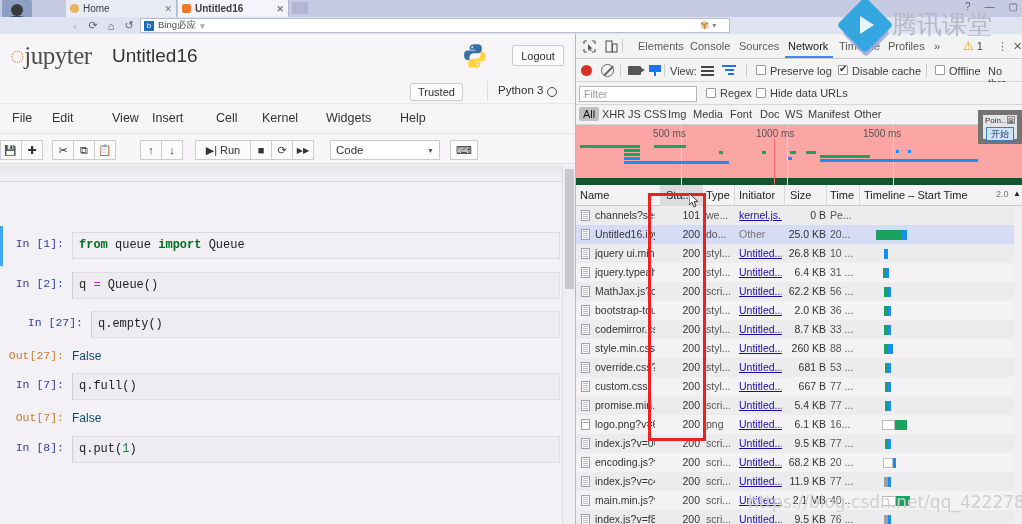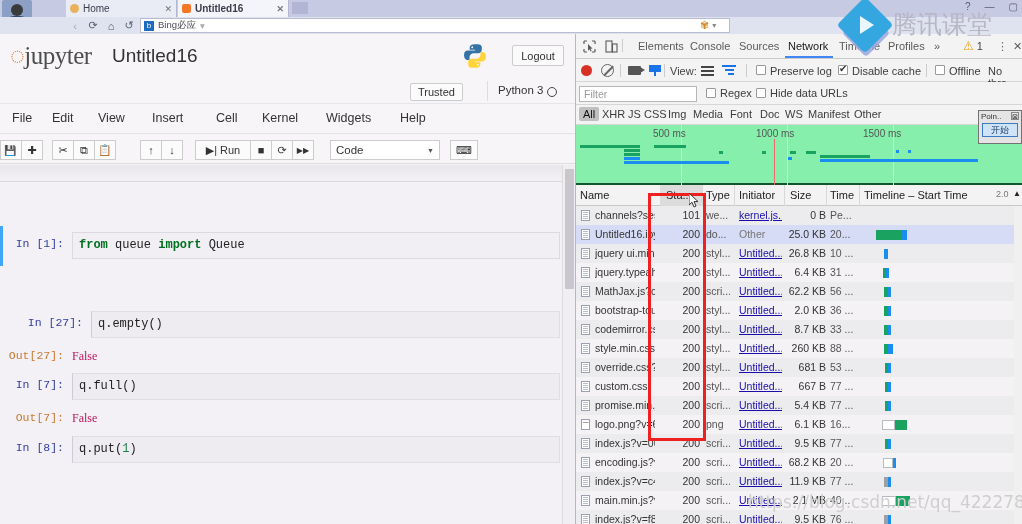--- a/index.html
+++ b/index.html
@@ -95,21 +95,21 @@
     font-family:"Liberation Mono", monospace; font-size:11.5px; color:#303f9f; padding-top:5px;
   }
   .prompt.out { color:#c77b32; }
   .inputbox {
     flex:1 1 auto; min-height:27px; background:#eeecf1;
     border:1px solid #e0dde4; border-left:1.5px solid #cfcbd4;
     padding:4px 6px; font-family:"Liberation Mono", monospace; font-size:12px; color:#222;
     line-height:17px;
   }
   .inputbox.focused { background:#f1eff3; border:1px solid #ddd9e0; }
-  .outtext { padding-top:5px; font-family:Liberation Serif, serif; font-size:12px; color:#be185d; }
+  .outtext { padding-top:5px; font-family:Liberation Sans, sans-serif; font-size:12px; color:#0c4a6e; }
   .kw  { color:#007020; font-weight:bold; }
   .op  { color:#9b30c0; }
   .num { color:#208050; }
   #nb-vscroll { position:absolute; right:0; top:131px; width:13px; height:393px; background:#f0eef2; border-left:1px solid #ddd;}
   #nb-vscroll .thumb { position:absolute; left:2px; top:4px; width:9px; height:120px; background:#c9c6cd; border-radius:1px;}
   
   #devtools { position:absolute; left:575px; top:34px; width:447px; height:490px; background:#f3f3f3; border-left:1px solid #b8b8b8;}
   #dt-tabs { position:absolute; left:0; top:0; width:447px; height:25px; background:#f3f3f3; border-bottom:1px solid #ccc;}
   .dt-tab { position:absolute; top:6px; font-size:11px; color:#5a5a5a; }
   .dt-tab.active { color:#1a1a1a; }
@@ -136,26 +136,26 @@
   .dt-lbl { position:absolute; font-size:11px; color:#3c3c3c; }
   #dt-filterbar { position:absolute; left:0; top:48px; width:447px; height:23px; background:#f3f3f3; border-bottom:1px solid #d6d6d6;}
   #filter-input {
     position:absolute; left:3px; top:4px; width:118px; height:16px;
     border:1px solid #b6b6b6; background:#fff; font-size:10.5px; color:#9a9a9a;
     padding:0 4px; display:flex; align-items:center;
   }
   #dt-typebar { position:absolute; left:0; top:71px; width:447px; height:20px; background:#f3f3f3; border-bottom:1px solid #d6d6d6;}
   .type-chip { position:absolute; top:3px; font-size:11px; color:#3c3c3c; }
   .type-chip.active { background:#c0c0c0; color:#111; padding:1px 4px; top:2px; border-radius:2px;}
-  #timeline-overview { position:absolute; left:0; top:91px; width:447px; height:60px; background:#86efac; border-bottom:2px solid #14532d;}
+  #timeline-overview { position:absolute; left:0; top:91px; width:447px; height:60px; background:#fca5a5; border-bottom:7px solid #14532d;}
   .tl-grid { position:absolute; top:0; width:1px; height:60px; background:#dedede;}
   .tl-label { position:absolute; top:3px; font-size:10px; color:#555; }
   .tl-bar { position:absolute; height:3px; border-radius:0; }
   #tl-redline { position:absolute; left:198px; top:14px; width:1px; height:46px; background:#ef6b6b;}
-  #poin-popup { position:absolute; left:978px; top:110px; width:44px; height:34px; background:#e4e4e4; border:1px solid #737373;}
+  #poin-popup { position:absolute; left:978px; top:110px; width:44px; height:34px; background:#e4e4e4; border:5px solid #737373;}
   #poin-popup .title { font-size:8px; color:#333; padding:1px 2px; display:flex; }
   #poin-popup .xbox { margin-left:auto; border:1px solid #888; width:8px;height:8px; line-height:7px; text-align:center; font-size:7px;}
   #poin-popup .btn { margin:1px 3px; height:14px; background:#cfe4f7; border:1px solid #3b7cc4; font-size:9px; text-align:center; color:#1b3f6b;}
   
   #net-header { position:absolute; left:0; top:151px; width:447px; height:21px; background:#f3f3f3; border-bottom:1px solid #c9c9c9;}
   .nh { position:absolute; top:4px; font-size:11px; color:#222; }
   .nh-div { position:absolute; top:0; width:1px; height:21px; background:#d8d8d8;}
   #net-rows { position:absolute; left:0; top:172px; width:447px; height:318px; overflow:hidden; }
   .nrow { position:absolute; left:0; width:447px; height:19px; font-size:10.5px; color:#333; }
   .nrow.odd { background:#ececee; }
@@ -265,21 +265,21 @@
 
   <div id="jup-bar2"></div>
   <div id="trusted-btn">Trusted</div>
   <div id="kernel-div"></div>
   <div id="kernel-name">Python 3</div>
   <div id="kernel-circle"></div>
 
   <div id="menubar">
     <div class="menu-item" style="left:12px;">File</div>
     <div class="menu-item" style="left:52px;">Edit</div>
-    <div class="menu-item" style="left:98px;text-align:center;">View</div>
+    <div class="menu-item" style="left:112px;text-align:center;">View</div>
     <div class="menu-item" style="left:152px;">Insert</div>
     <div class="menu-item" style="left:216px;">Cell</div>
     <div class="menu-item" style="left:262px;">Kernel</div>
     <div class="menu-item" style="left:326px;">Widgets</div>
     <div class="menu-item" style="left:400px;">Help</div>
   </div>
 
   <div id="toolbar">
     <div class="tb-group" style="left:0px;">
       <div class="tb-btn" style="width:20px;font-size:10px;">💾</div>
@@ -312,20 +312,24 @@
 
   <div id="nb-scrollgutter"></div>
 
   <div id="nb-body">
 
     <div class="cell selected" style="top:14px;">
       <div class="prompt">In [1]:</div>
       <div class="inputbox focused"><span class="kw">from</span> queue <span class="kw">import</span> Queue</div>
     </div>
 
+    <div class="cell" style="top:54px;">
+      <div class="prompt">In [2]:</div>
+      <div class="inputbox">q <span class="op">=</span> Queue()</div>
+    </div>
 
     <div class="cell" style="top:93px;padding-left:19px;">
       <div class="prompt">In [27]:</div>
       <div class="inputbox">q.empty()</div>
     </div>
 
     <div class="cell" style="top:126px;">
       <div class="prompt out">Out[27]:</div>
       <div class="outtext">False</div>
     </div>

